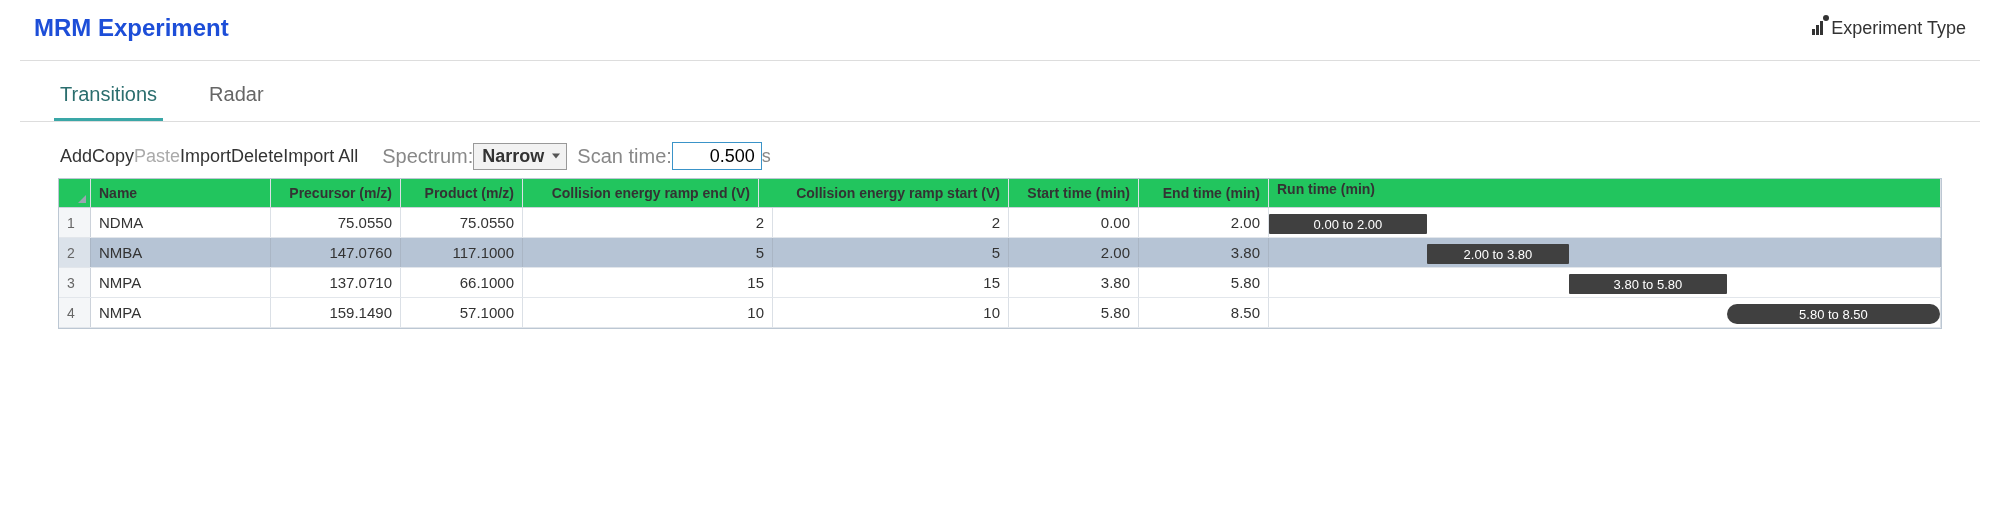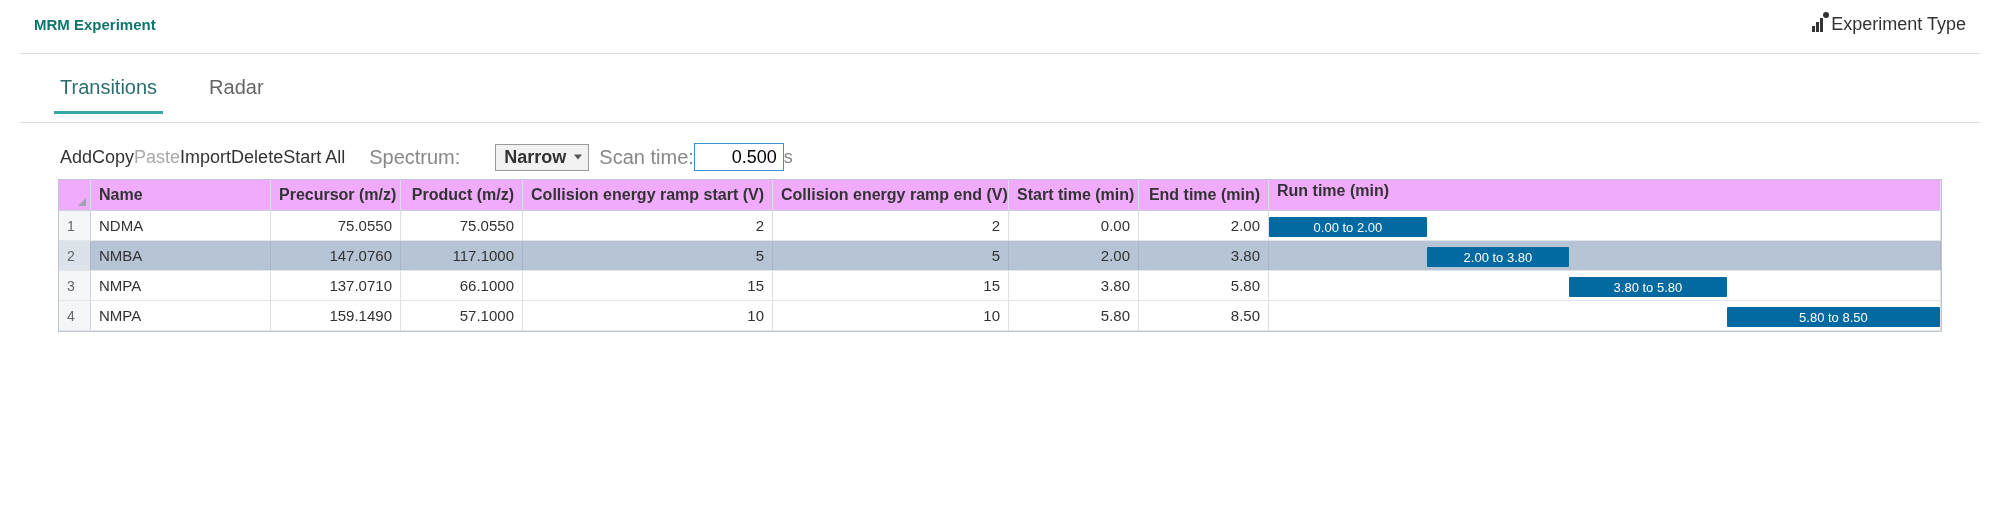--- a/index.html
+++ b/index.html
@@ -10,37 +10,37 @@
       width: 2000px;
       font-size: 16px;
     }
     .header-row {
       display: flex;
       justify-content: space-between;
       align-items: center;
       padding: 14px 34px 18px 34px;
     }
     .page-title {
-      font-size: 15px;
+      font-size: 24px;
       font-weight: 600;
-      color: #0f766e;
+      color: #1d4ed8;
     }
     .exp-type {
       display: flex;
       align-items: center;
       gap: 0;
       color: #333;
       font-size: 18px;
       cursor: pointer;
     }
     hr.hr-thin { border: none; border-top: 1px solid #ddd; margin: 0 20px; }
     .tabs {
       display: flex;
       gap: 40px;
-      padding: 14px 34px 8px 34px;
+      padding: 14px 34px 0 34px;
       border-bottom: 1px solid #ddd;
       margin: 0 20px;
     }
     .tab {
       color: #666;
       font-size: 20px;
       padding: 8px 6px 12px 6px;
       cursor: pointer;
       border-bottom: 3px solid transparent;
     }
@@ -61,21 +61,20 @@
     .tb-spacer { width: 24px; }
     .tb-label { color: #888; font-size: 20px; }
     .spectrum-select {
       border: 1px solid #999;
       background: #f2f2f2;
       font-size: 18px;
       padding: 2px 22px 2px 8px;
       font-weight: 600;
       position: relative;
       cursor: pointer;
-      margin-left: 35px;
     }
     .spectrum-select::after {
       content: "";
       position: absolute;
       right: 6px; top: 50%;
       width: 0; height: 0;
       border-left: 4px solid transparent;
       border-right: 4px solid transparent;
       border-top: 5px solid #555;
       transform: translateY(-50%);
@@ -88,23 +87,23 @@
       padding: 0 6px;
       font-size: 18px;
     }
     .scan-unit { color: #888; font-size: 18px; }
     .grid-wrap {
       margin: 0 58px;
       border: 1px solid #bcc7d3;
     }
     .grid-header {
       display: flex;
-      background: #f0abfc;
+      background: #22c55e;
       border-bottom: 1px solid #ccd2da;
-      font-size: 16px;
+      font-size: 14px;
       color: #333;
     }
     .cell {
       padding: 6px 8px;
       border-right: 1px solid #dbe0e6;
       overflow: hidden;
       white-space: nowrap;
     }
     .grid-header .cell { font-weight: 600; }
     .c-idx { width: 32px; text-align: left; color: #888; }
@@ -140,21 +139,21 @@
       background: #f4f6f8;
       color: #666;
       border-right: 1px solid #ccd2da;
       display: flex; align-items: center;
       font-size: 14px;
     }
     .grid-row.selected .c-idx { background: #dbe2ea; }
     .gantt {
       position: absolute;
       top: 6px; bottom: 3px;
-      background: #0369a1;
+      background: #404040;
       color: #fff;
       font-size: 13px;
       display: flex; align-items: center; justify-content: center;
       border-radius: 1px;
       white-space: nowrap;
     }
     .icon-bars {
       display: inline-flex;
       align-items: flex-end;
       gap: 1px;
@@ -195,38 +194,38 @@
   <div class="tab active">Transitions</div>
   <div class="tab">Radar</div>
 </div>
 
 <div class="toolbar">
   <span class="tb-btn">Add</span>
   <span class="tb-btn">Copy</span>
   <span class="tb-btn disabled">Paste</span>
   <span class="tb-btn">Import</span>
   <span class="tb-btn">Delete</span>
-  <span class="tb-btn">Start All</span>
+  <span class="tb-btn">Import All</span>
   <span class="tb-spacer"></span>
   <span class="tb-label">Spectrum:</span>
   <span class="spectrum-select">Narrow</span>
   <span style="width:10px"></span>
   <span class="tb-label">Scan time:</span>
   <input class="scan-input" value="0.500" style="">
   <span class="scan-unit">s</span>
 </div>
 
 <div class="grid-wrap">
   <div class="grid-header">
     <div class="cell c-idx header-tri"></div>
     <div class="cell c-name">Name</div>
     <div class="cell c-prec">Precursor (m/z)</div>
     <div class="cell c-prod">Product (m/z)</div>
+    <div class="cell c-ceend">Collision energy ramp end (V)</div>
     <div class="cell c-cestart">Collision energy ramp start (V)</div>
-    <div class="cell c-ceend">Collision energy ramp end (V)</div>
     <div class="cell c-starttime">Start time (min)</div>
     <div class="cell c-endtime">End time (min)</div>
     <div class="cell c-runtime">Run time (min)</div>
   </div>
   <div id="grid-body">
       <div class="grid-row">
         <div class="cell c-idx">1</div>
         <div class="cell c-name">NDMA</div>
         <div class="cell c-prec">75.0550</div>
         <div class="cell c-prod">75.0550</div>
@@ -267,17 +266,17 @@
       <div class="grid-row">
         <div class="cell c-idx">4</div>
         <div class="cell c-name">NMPA</div>
         <div class="cell c-prec">159.1490</div>
         <div class="cell c-prod">57.1000</div>
         <div class="cell c-cestart">10</div>
         <div class="cell c-ceend">10</div>
         <div class="cell c-starttime">5.80</div>
         <div class="cell c-endtime">8.50</div>
         <div class="cell c-runtime">
-          <div class="gantt" style="left: 68.2353%; width: 31.7647%;">5.80 to 8.50</div>
+          <div class="gantt" style="left: 68.2353%; width: 31.7647%; border-radius: 10px;">5.80 to 8.50</div>
         </div>
       </div>
     </div>
 </div>
 
 </body></html>

